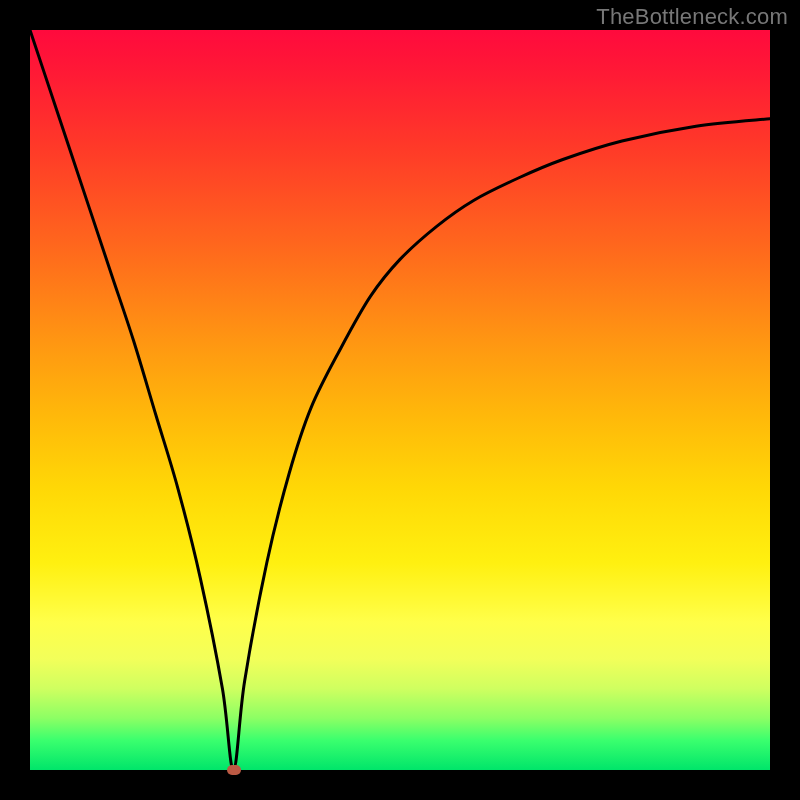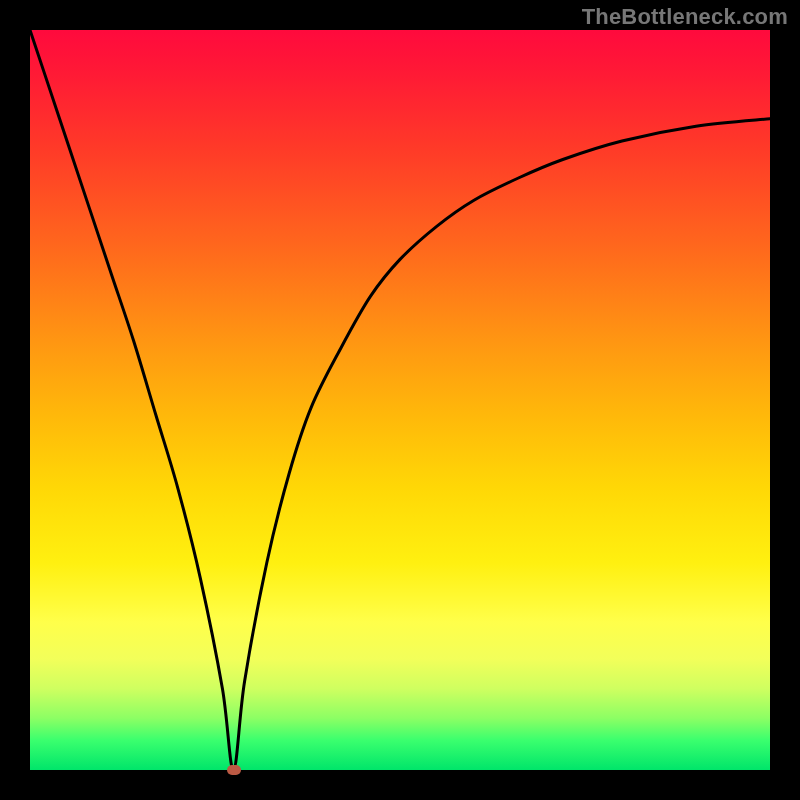--- a/index.html
+++ b/index.html
@@ -16,21 +16,21 @@
     width: 800px;
     height: 800px;
     background: #000;
   }
   .watermark {
     position: absolute;
     top: 4px;
     right: 12px;
     color: #777;
     font-size: 22px;
-    font-weight: 700;
+    font-weight: 400;
     letter-spacing: 0.2px;
     z-index: 10;
   }
   .plot-outer {
     position: absolute;
     left: 30px;
     top: 30px;
     width: 740px;
     height: 740px;
     background: #000;

